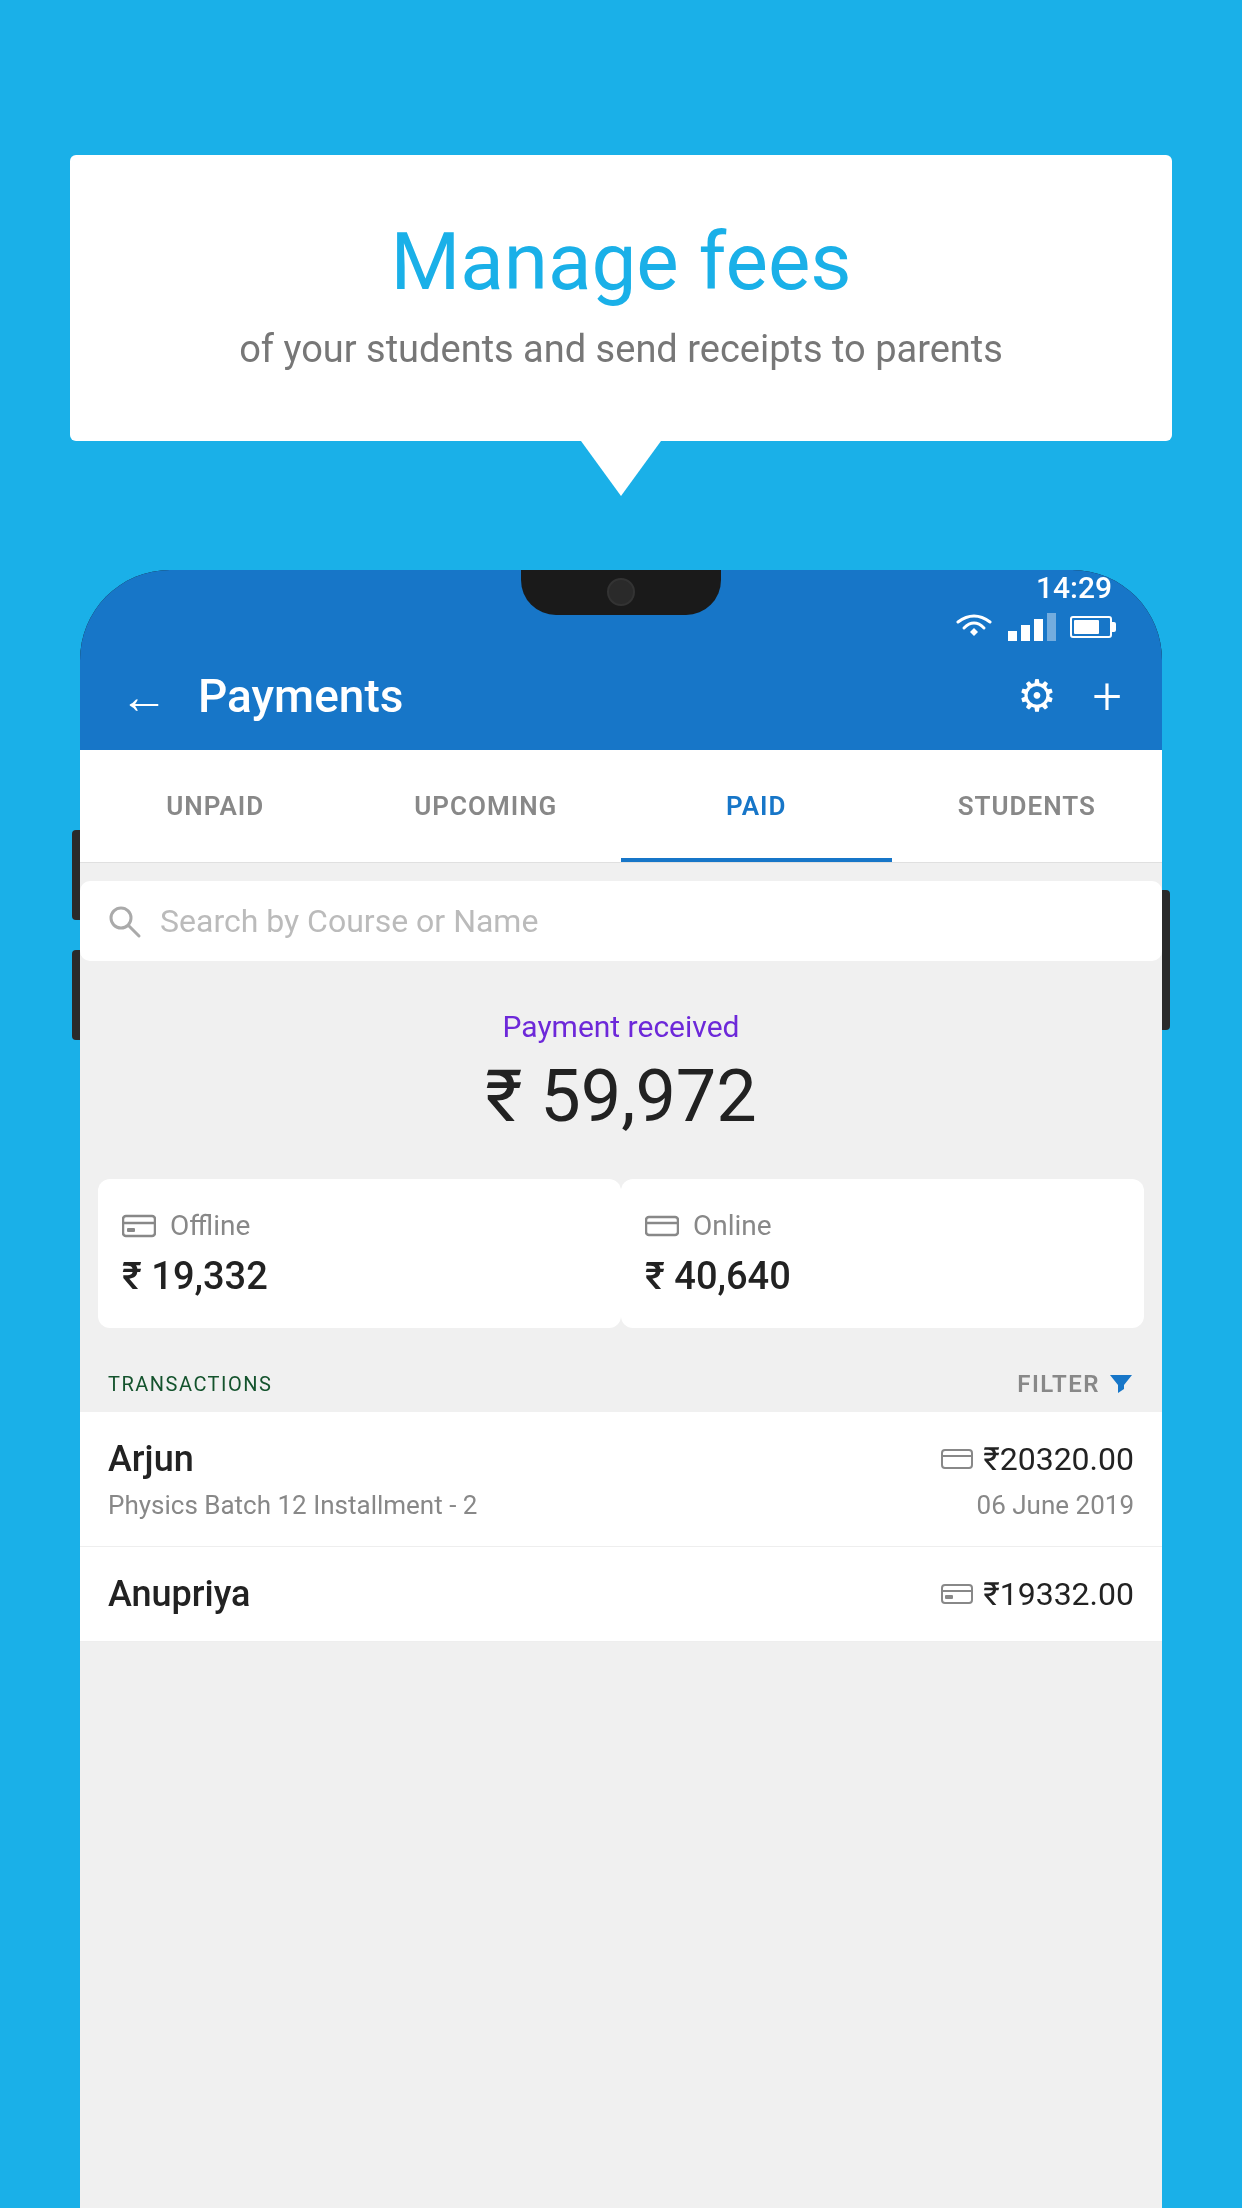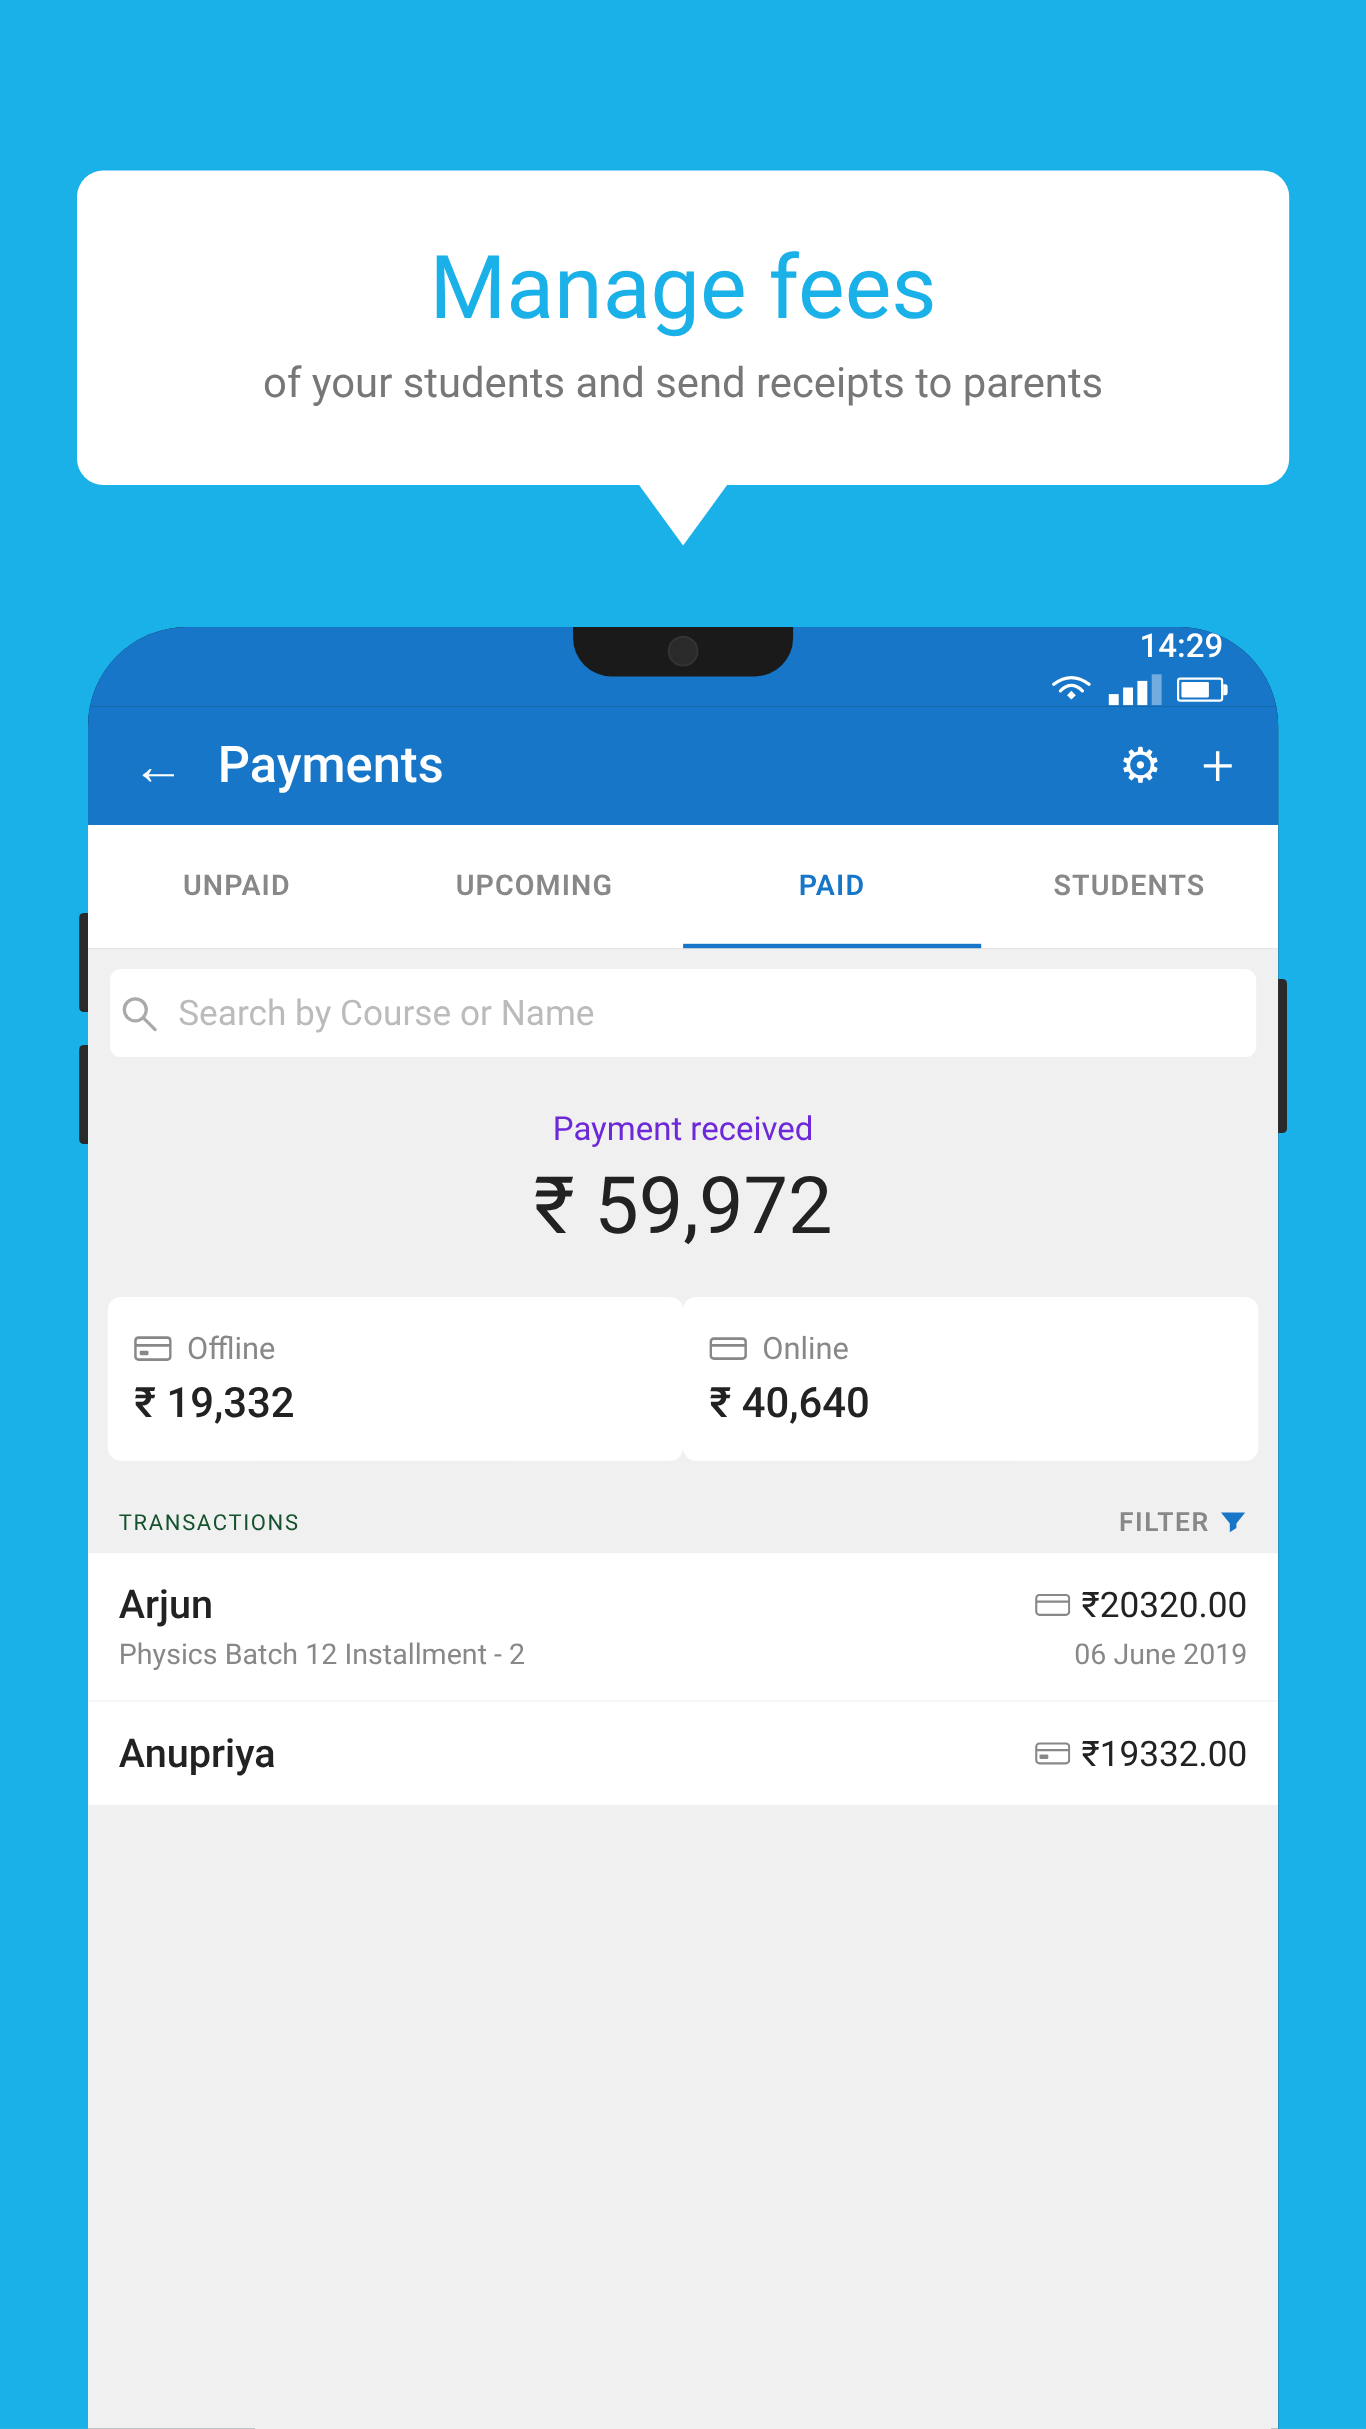--- a/index.html
+++ b/index.html
@@ -19,21 +19,21 @@
       top: 155px;
       left: 70px;
       right: 70px;
       display: flex;
       flex-direction: column;
       align-items: center;
     }
 
     .speech-bubble {
       background: white;
-      border-radius: 24px;
+      border-radius: 6px;
       padding: 60px 80px 70px;
       text-align: center;
       width: 100%;
     }
 
     .speech-bubble-title {
       font-size: 80px;
       color: #1ab0e8;
       font-weight: 400;
       margin-bottom: 18px;
@@ -252,25 +252,25 @@
       bottom: 0;
       left: 0;
       right: 0;
       height: 4px;
       background: #1776c8;
     }
 
     
     .search-bar {
       background: white;
-      margin: 18px 20px;
+      margin: 18px 0;
       border-radius: 10px;
       display: flex;
       align-items: center;
-      padding: 0 8px;
+      padding: 0 26px;
       height: 80px;
       gap: 18px;
     }
 
     .search-placeholder {
       font-size: 32px;
       color: #bbb;
     }
 
     

